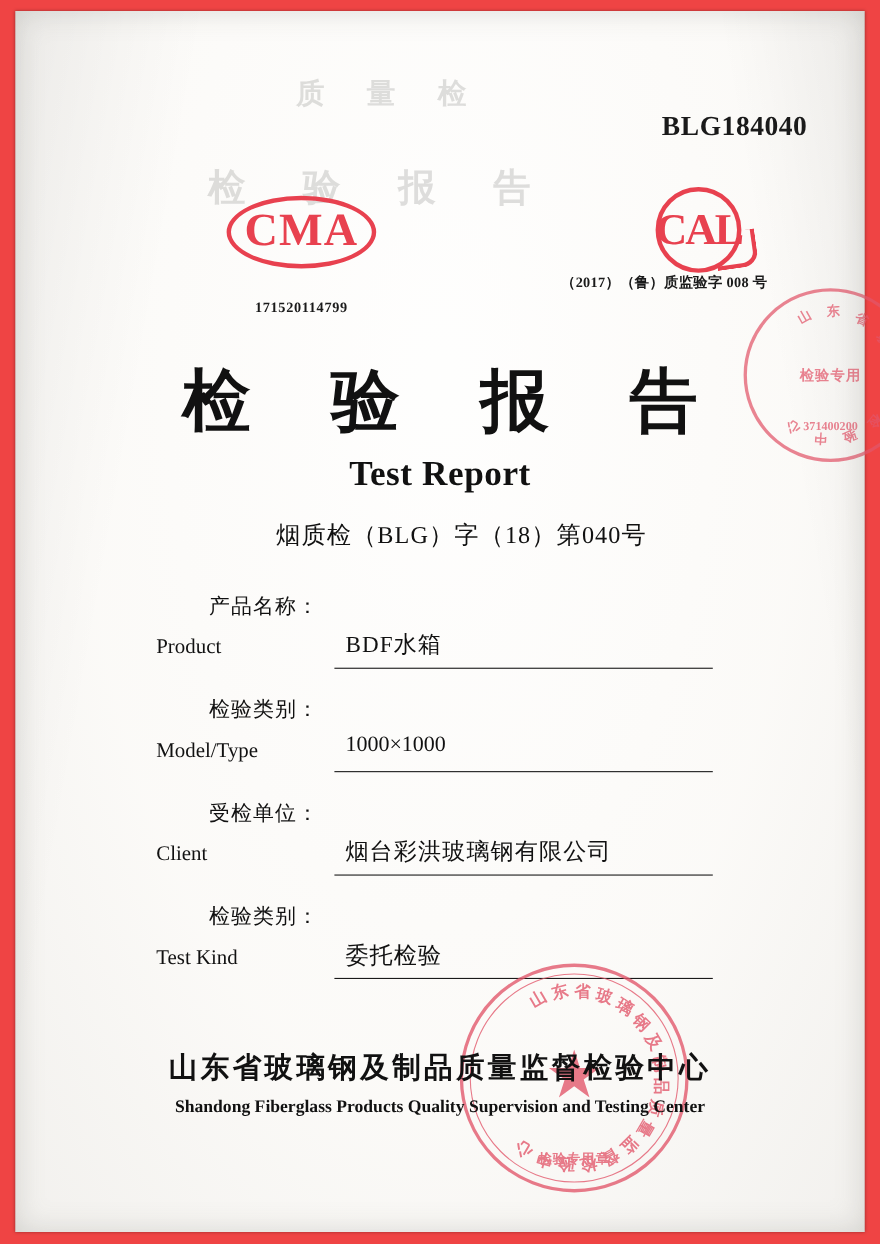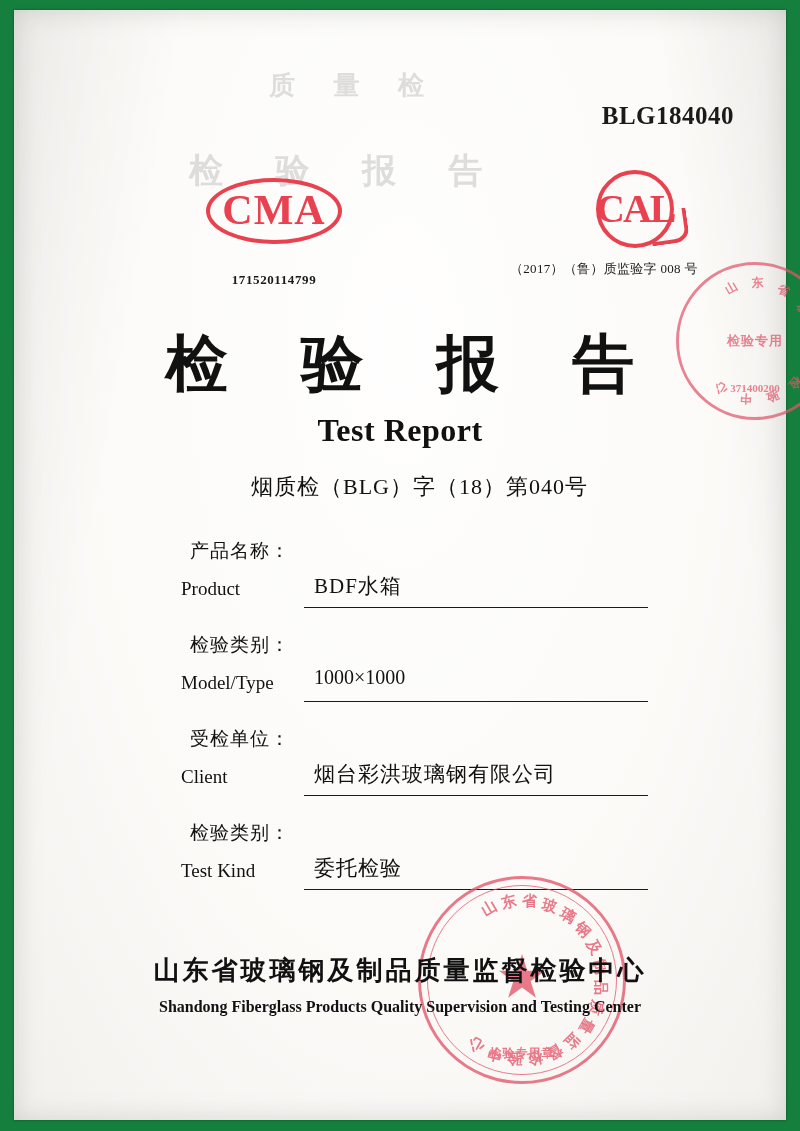--- a/index.html
+++ b/index.html
@@ -5,21 +5,21 @@
   html, body {
     margin: 0;
     padding: 0;
     background: #6e6e6e;
   }
   #page {
     position: relative;
     width: 800px;
     height: 1131px;
     overflow: hidden;
-    background: #15803d;
+    background: #ef4444;
     font-family: "Liberation Serif", serif;
   }
   
   .sheet {
     position: absolute;
     left: 14px;
     top: 10px;
     width: 772px;
     height: 1110px;
     background: #fdfcfa;
@@ -136,23 +136,22 @@
     right: -14px;
     top: 40px;
     width: 34px;
     height: 30px;
     border-right: 4px solid #e8414f;
     border-bottom: 4px solid #e8414f;
     border-radius: 0 0 40% 0;
     transform: rotate(-8deg);
   }
   .cal-num {
-    margin-top: 12px;
     font-size: 13px;
-    font-weight: normal;
+    font-weight: bold;
     color: #1a1a1a;
     letter-spacing: .3px;
   }
 
   
   .title-cn {
     position: absolute;
     top: 312px;
     left: 0; right: 0;
     text-align: center;
@@ -203,21 +202,20 @@
     color: #111;
     letter-spacing: 1px;
     margin-left: 48px;
   }
   .field .label-en {
     position: absolute;
     left: 0;
     top: 40px;
     font-size: 19px;
     color: #111;
-    margin-left: 39px;
   }
   .field .value {
     position: absolute;
     left: 162px;
     right: 14px;
     top: 34px;
     height: 36px;
     border-bottom: 1.5px solid #1a1a1a;
     font-size: 20px;
     color: #111;

